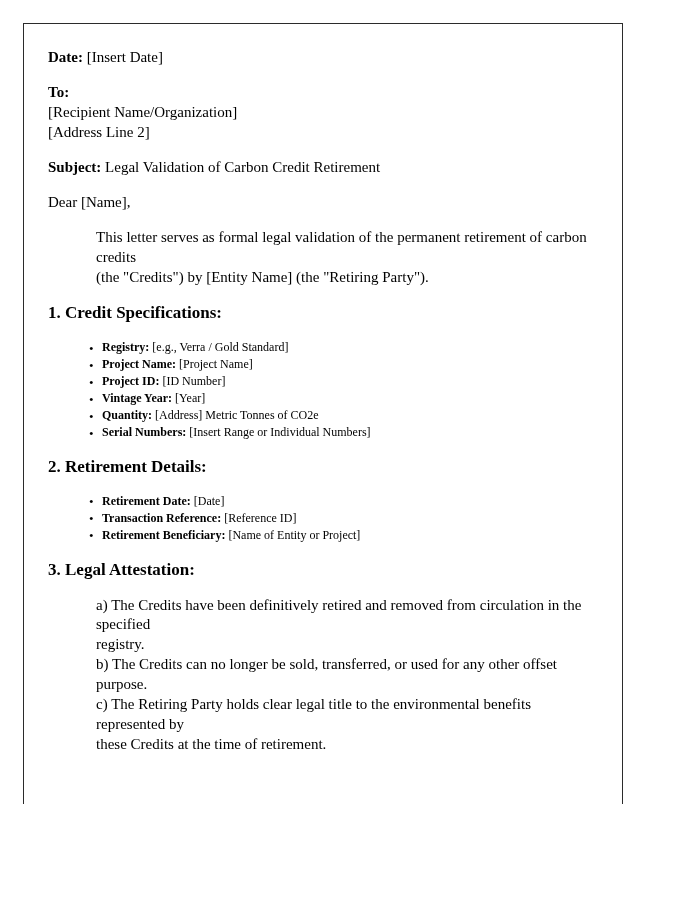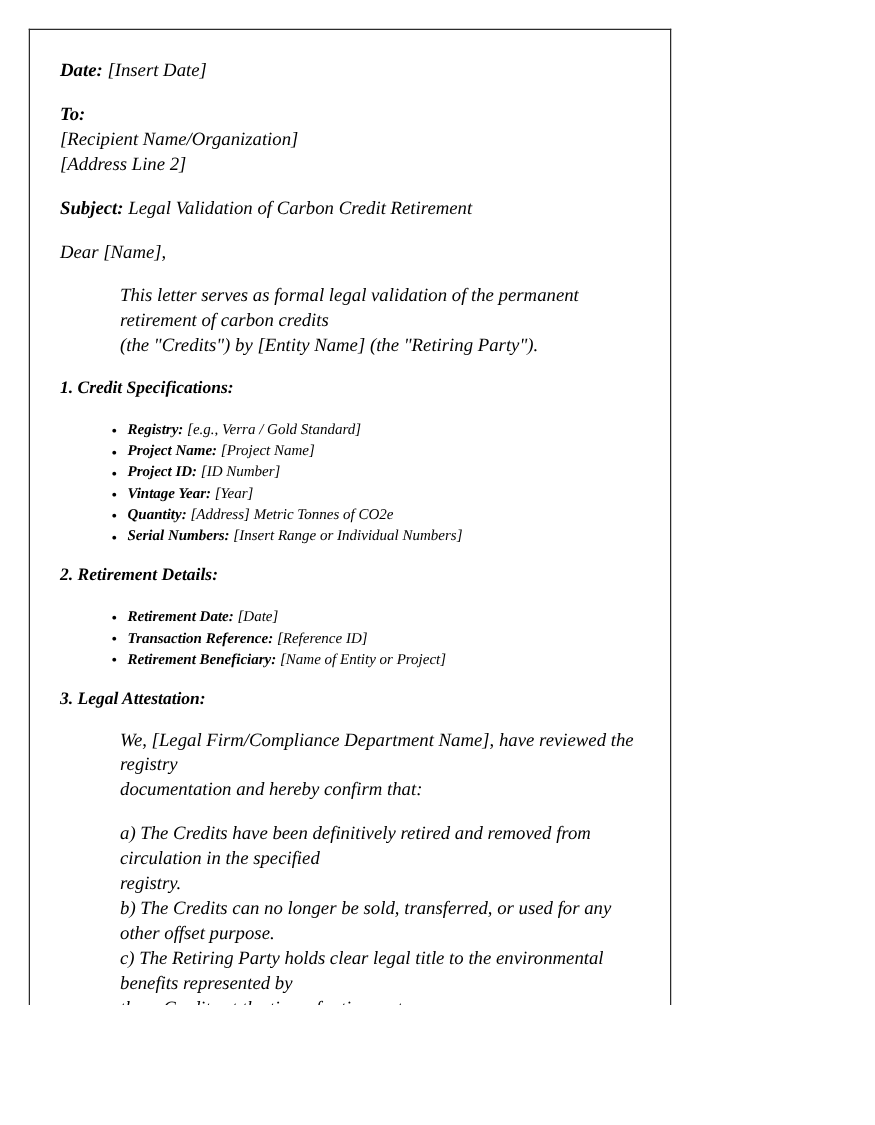--- a/index.html
+++ b/index.html
@@ -14,49 +14,48 @@
     overflow: hidden;
     font-family: "Liberation Serif", "DejaVu Serif", serif;
     color: #000000;
   }
 
   
   .page {
     position: absolute;
     left: 23px;
     top: 23px;
-    width: 514px;
+    width: 600px;
     height: 781px;
     box-sizing: border-box;
     border-left: 1.4px solid #2b2b2b;
     border-right: 1.4px solid #2b2b2b;
     border-top: 1.4px solid #2b2b2b;
     border-bottom: none;
     background: #ffffff;
     overflow: hidden;
-    font-style: italic;
   }
 
   .page-inner {
     padding: 24px 22px 0 24px;
   }
 
   .block {
     font-size: 15px;
     line-height: 1.33;
     margin: 0 0 15px 0;
   }
   .block:last-child { margin-bottom: 0; }
 
   b, .b {
     font-weight: bold;
   }
 
   .heading {
-    font-size: 14px;
+    font-size: 17px;
     font-weight: bold;
     line-height: 1.33;
     margin: 0 0 14px 0;
   }
 
   ul.bullets {
     list-style: none;
     margin: 0 0 15px 0;
     padding: 0 0 0 41px;
   }
@@ -150,24 +149,20 @@
         <span>[Reference ID]</span>
       </li>
       <li>
         <b>Retirement Beneficiary:</b>
         <span>[Name of Entity or Project]</span>
       </li>
     </ul>
 
     <p class="heading">3. Legal Attestation:</p>
     <div class="para-lines">
-      <div>We, [Legal Firm/Compliance Department Name], have reviewed the registry</div>
-      <div>documentation and hereby confirm that:</div>
-    </div>
-    <div class="para-lines">
       <div>a) The Credits have been definitively retired and removed from circulation in the specified</div>
       <div>registry.</div>
       <div>b) The Credits can no longer be sold, transferred, or used for any other offset purpose.</div>
       <div>c) The Retiring Party holds clear legal title to the environmental benefits represented by</div>
       <div>these Credits at the time of retirement.</div>
     </div>
 
   </div>
 </div>
 

